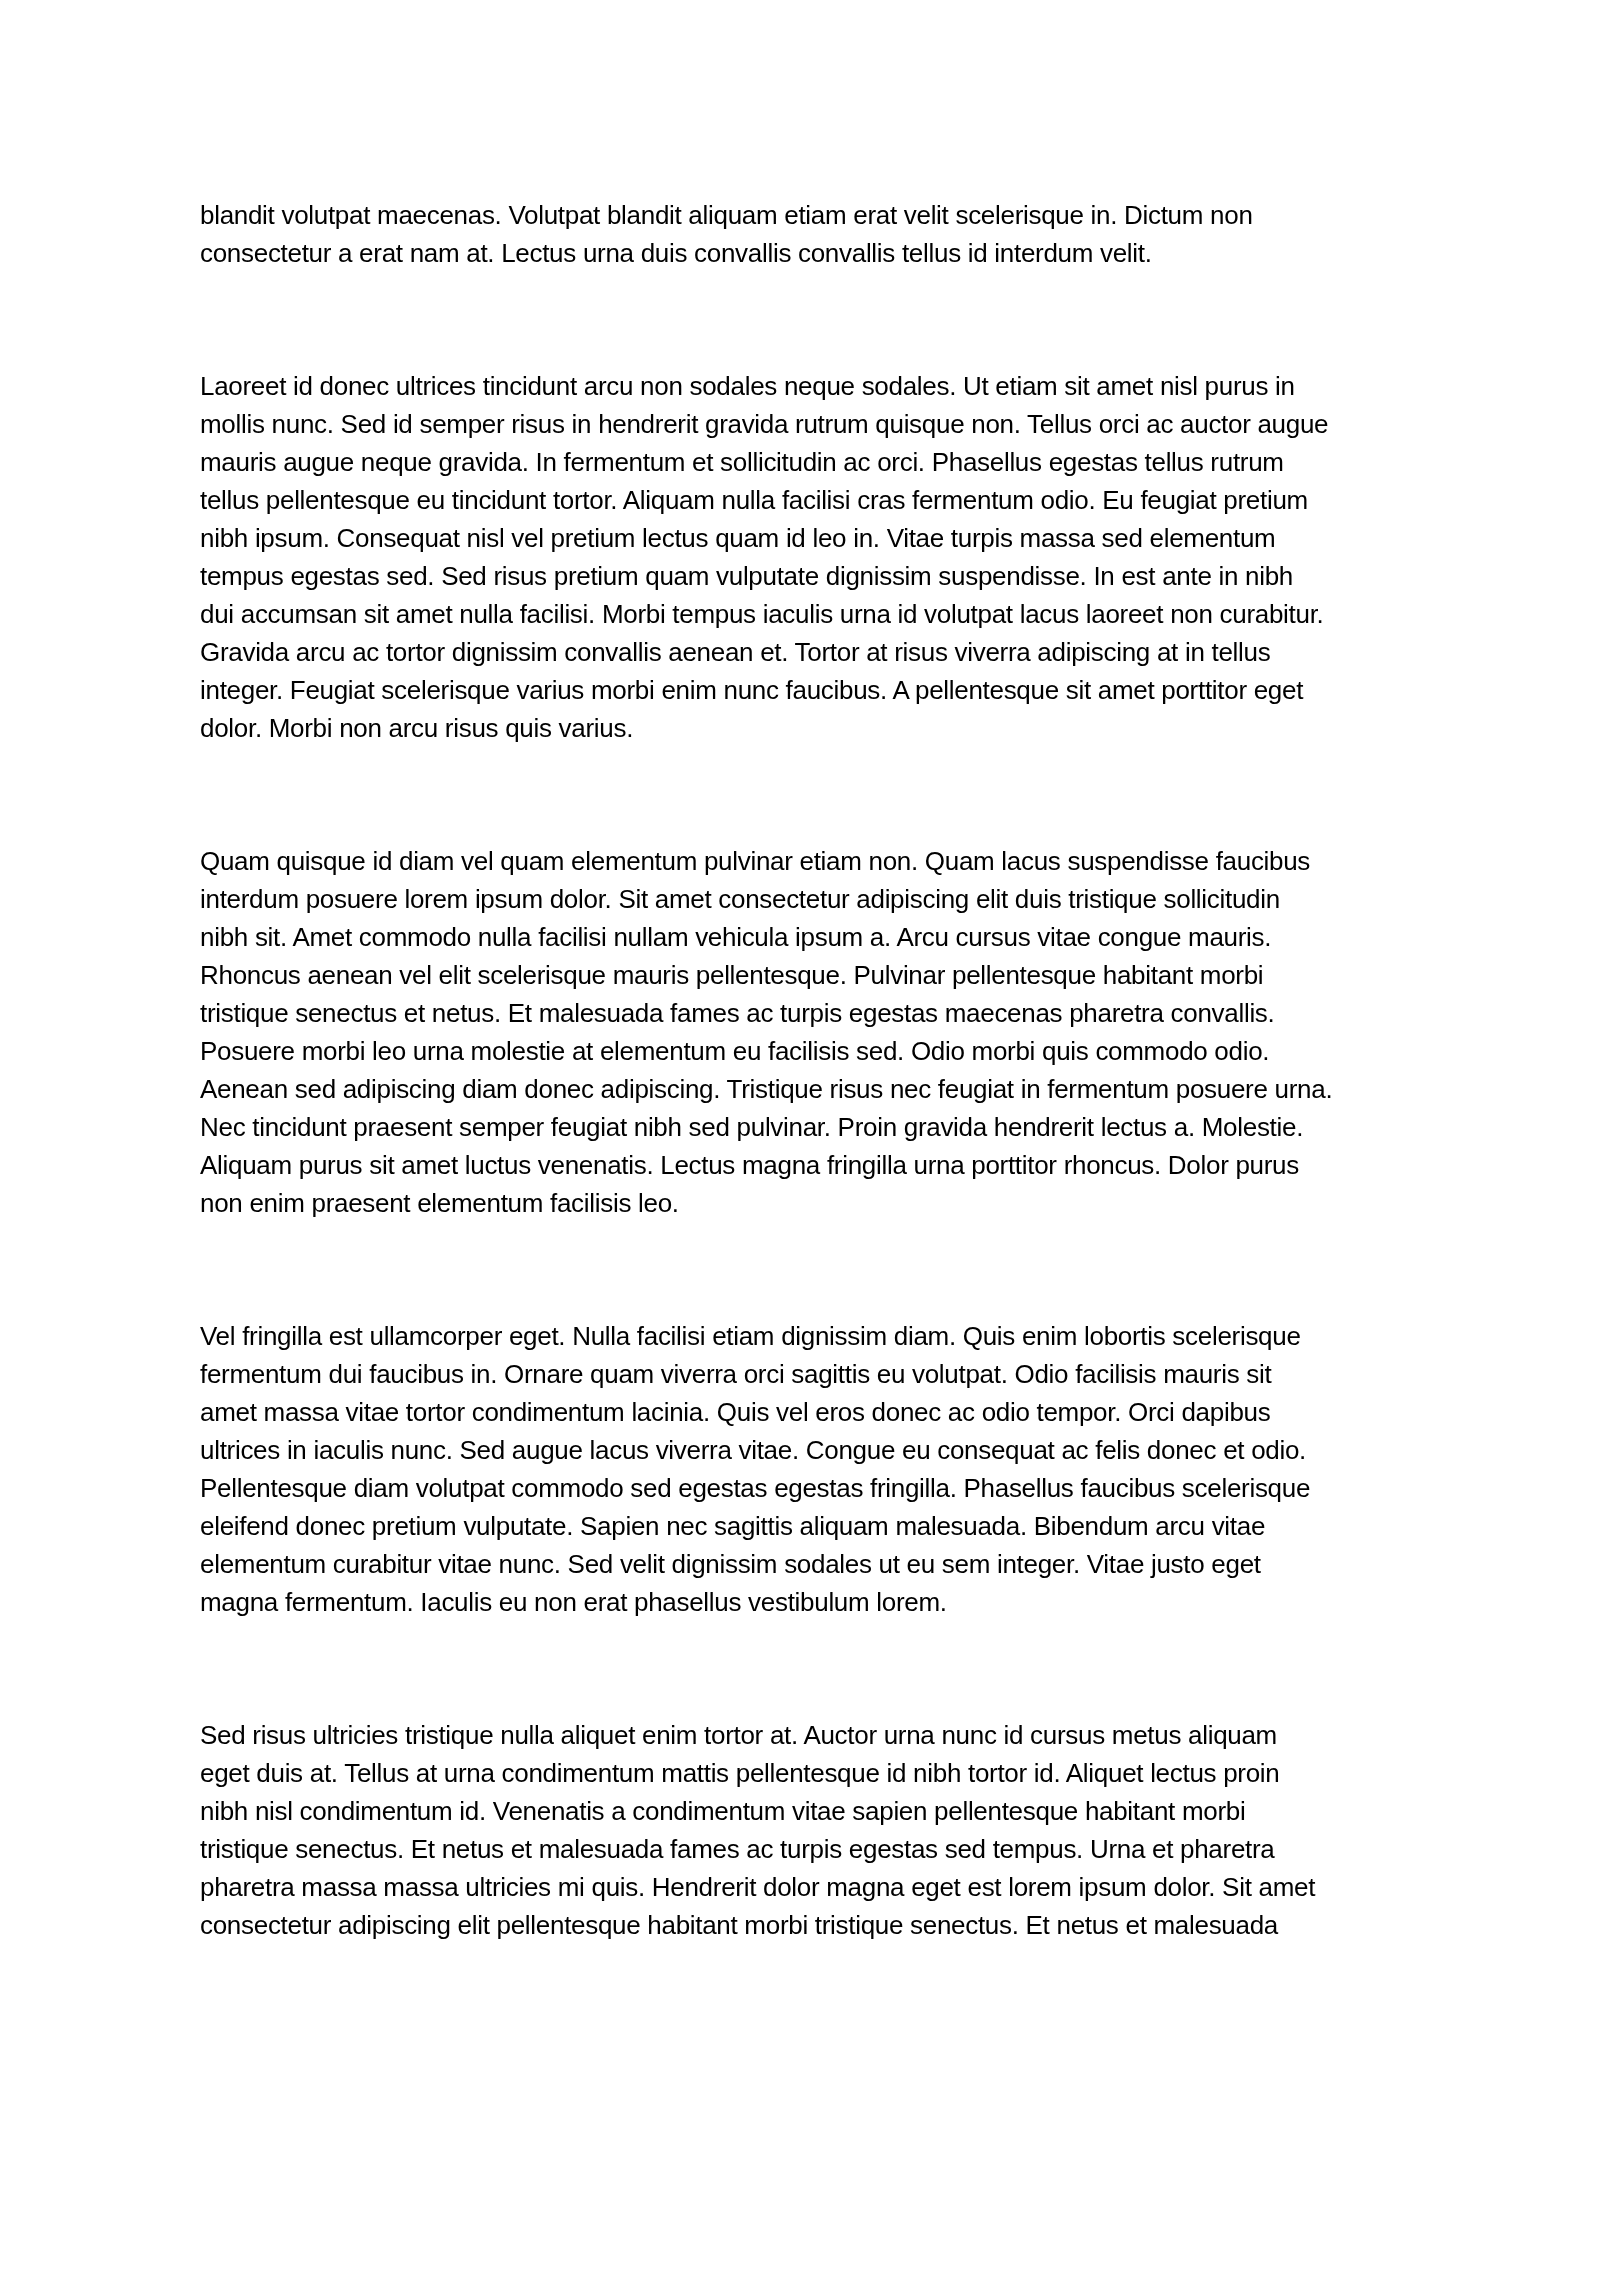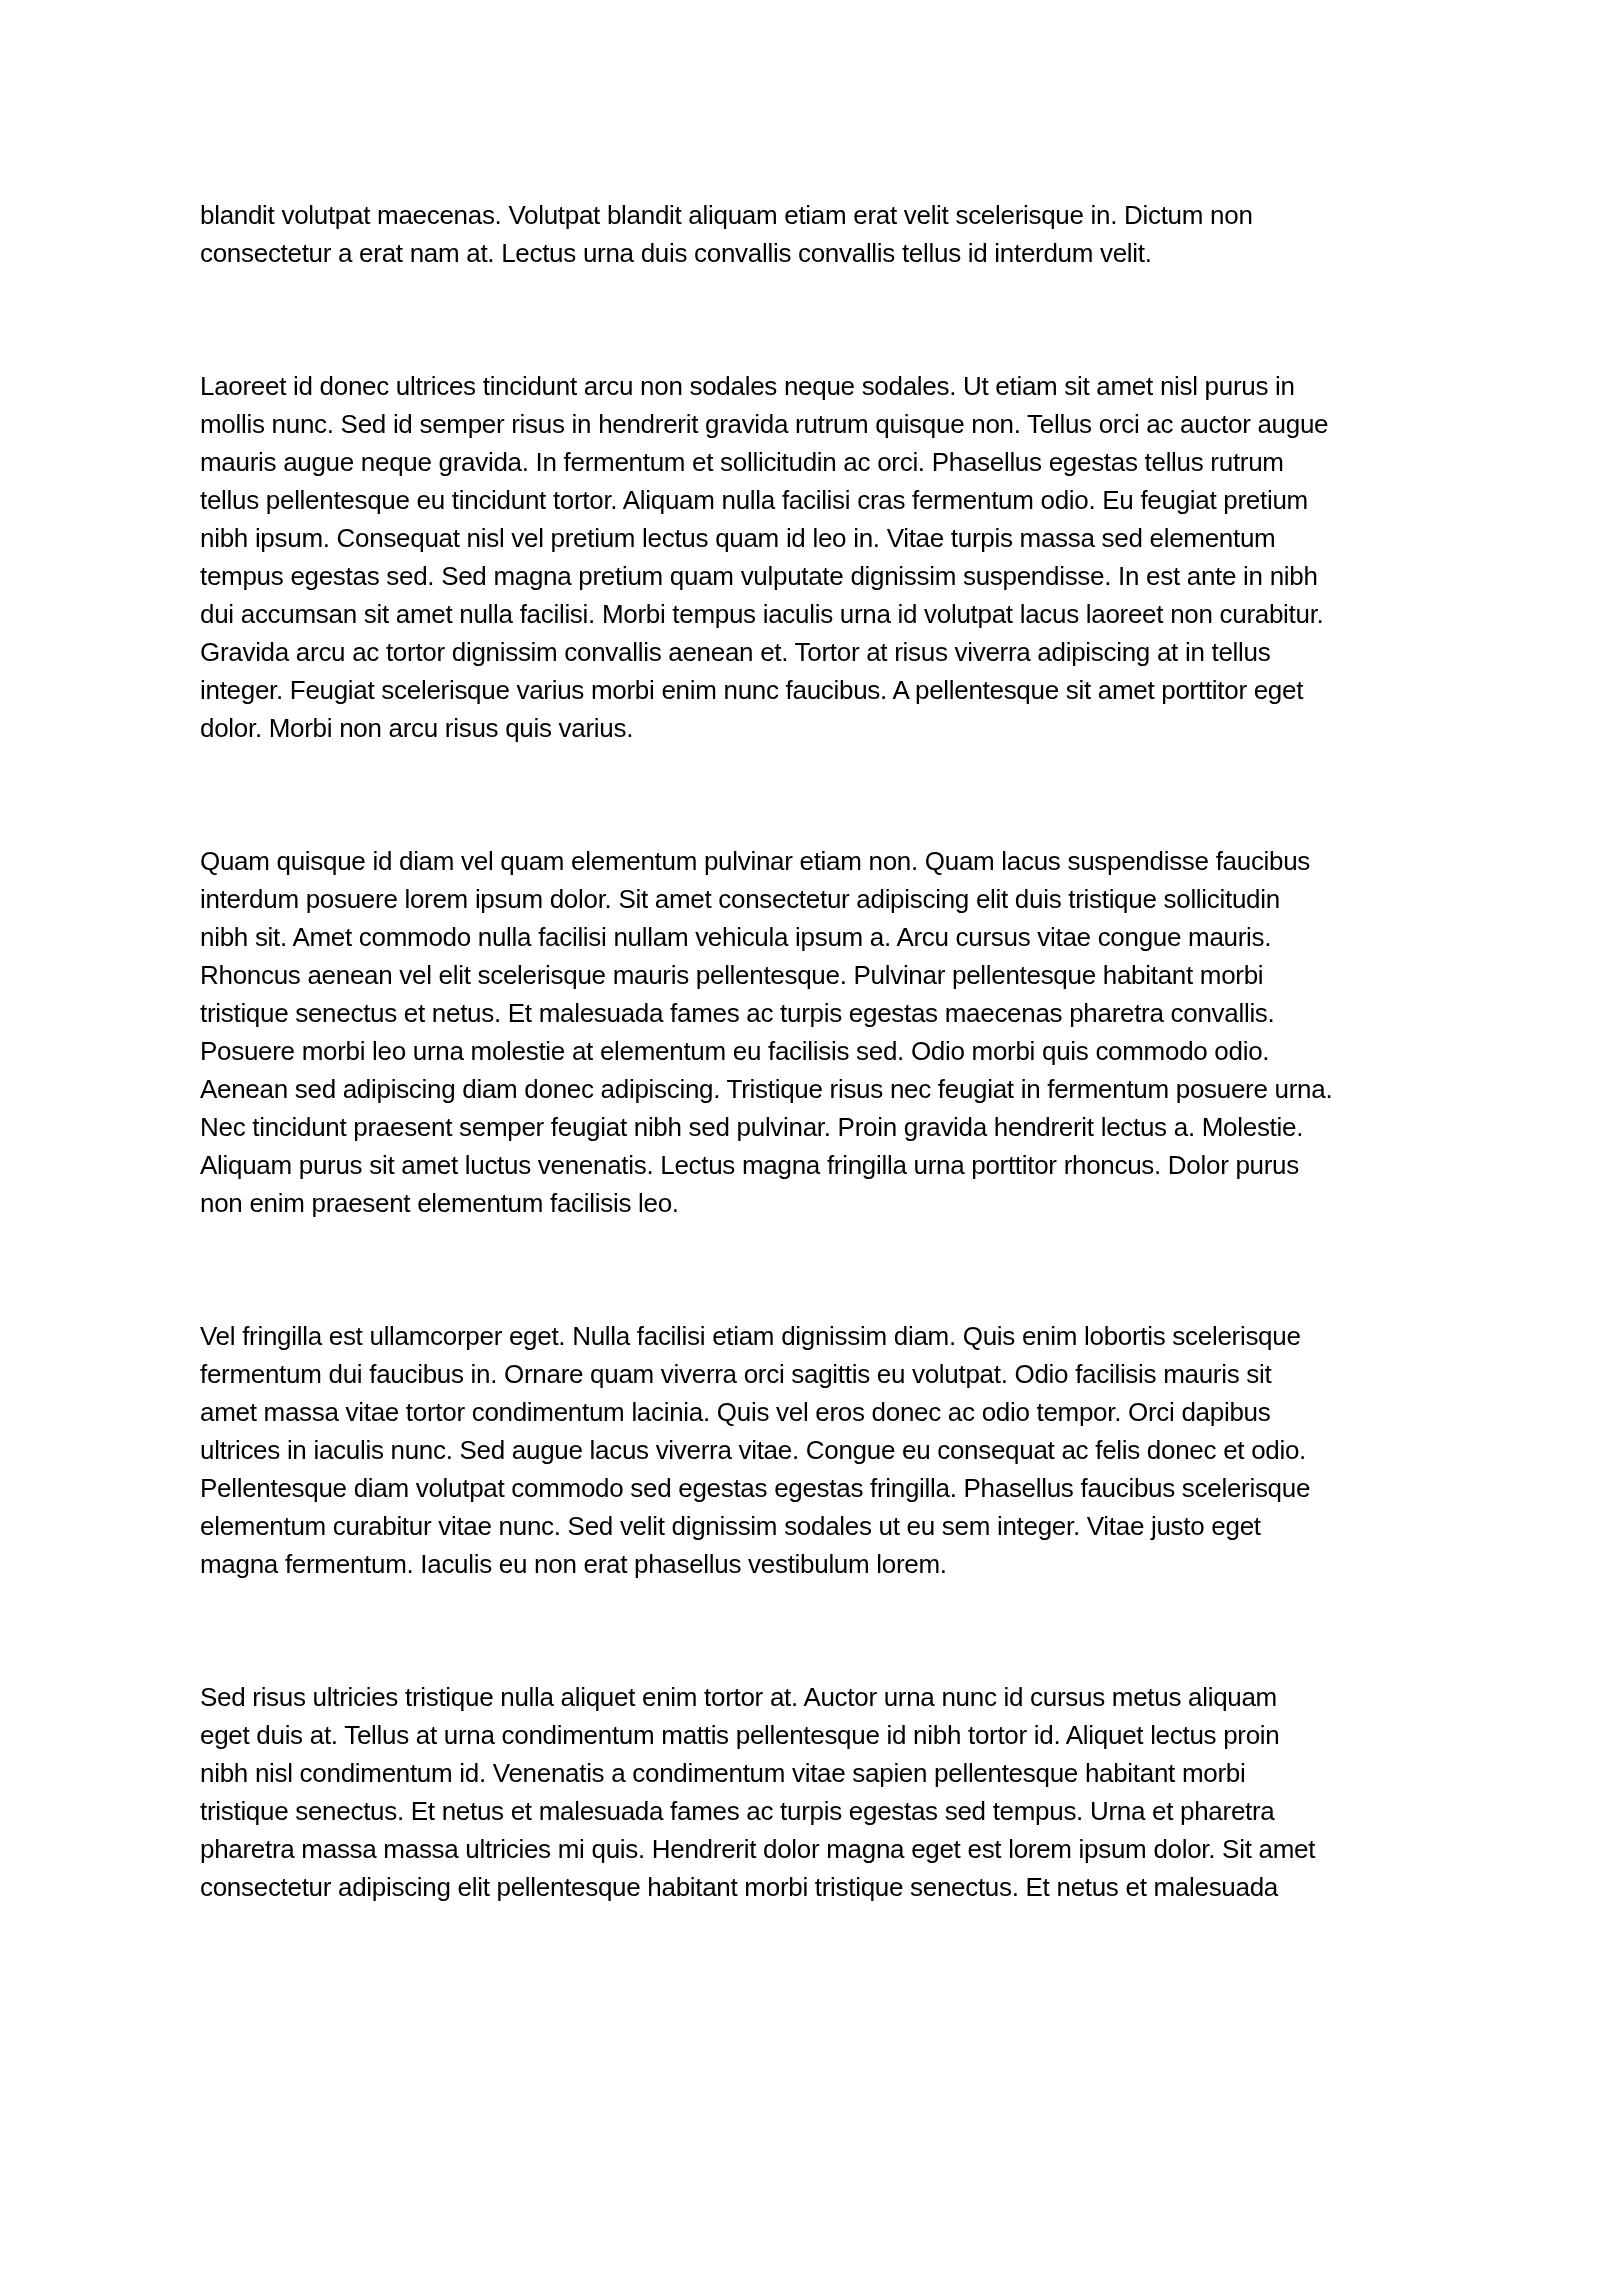--- a/index.html
+++ b/index.html
@@ -46,21 +46,21 @@
       <p class="para">
         <span class="line">blandit volutpat maecenas. Volutpat blandit aliquam etiam erat velit scelerisque in. Dictum non</span>
         <span class="line">consectetur a erat nam at. Lectus urna duis convallis convallis tellus id interdum velit.</span>
       </p>
       <p class="para">
         <span class="line">Laoreet id donec ultrices tincidunt arcu non sodales neque sodales. Ut etiam sit amet nisl purus in</span>
         <span class="line">mollis nunc. Sed id semper risus in hendrerit gravida rutrum quisque non. Tellus orci ac auctor augue</span>
         <span class="line">mauris augue neque gravida. In fermentum et sollicitudin ac orci. Phasellus egestas tellus rutrum</span>
         <span class="line">tellus pellentesque eu tincidunt tortor. Aliquam nulla facilisi cras fermentum odio. Eu feugiat pretium</span>
         <span class="line">nibh ipsum. Consequat nisl vel pretium lectus quam id leo in. Vitae turpis massa sed elementum</span>
-        <span class="line">tempus egestas sed. Sed magna pretium quam vulputate dignissim suspendisse. In est ante in nibh</span>
+        <span class="line">tempus egestas sed. Sed risus pretium quam vulputate dignissim suspendisse. In est ante in nibh</span>
         <span class="line">dui accumsan sit amet nulla facilisi. Morbi tempus iaculis urna id volutpat lacus laoreet non curabitur.</span>
         <span class="line">Gravida arcu ac tortor dignissim convallis aenean et. Tortor at risus viverra adipiscing at in tellus</span>
         <span class="line">integer. Feugiat scelerisque varius morbi enim nunc faucibus. A pellentesque sit amet porttitor eget</span>
         <span class="line">dolor. Morbi non arcu risus quis varius.</span>
       </p>
       <p class="para">
         <span class="line">Quam quisque id diam vel quam elementum pulvinar etiam non. Quam lacus suspendisse faucibus</span>
         <span class="line">interdum posuere lorem ipsum dolor. Sit amet consectetur adipiscing elit duis tristique sollicitudin</span>
         <span class="line">nibh sit. Amet commodo nulla facilisi nullam vehicula ipsum a. Arcu cursus vitae congue mauris.</span>
         <span class="line">Rhoncus aenean vel elit scelerisque mauris pellentesque. Pulvinar pellentesque habitant morbi</span>
@@ -70,20 +70,21 @@
         <span class="line">Nec tincidunt praesent semper feugiat nibh sed pulvinar. Proin gravida hendrerit lectus a. Molestie.</span>
         <span class="line">Aliquam purus sit amet luctus venenatis. Lectus magna fringilla urna porttitor rhoncus. Dolor purus</span>
         <span class="line">non enim praesent elementum facilisis leo.</span>
       </p>
       <p class="para">
         <span class="line">Vel fringilla est ullamcorper eget. Nulla facilisi etiam dignissim diam. Quis enim lobortis scelerisque</span>
         <span class="line">fermentum dui faucibus in. Ornare quam viverra orci sagittis eu volutpat. Odio facilisis mauris sit</span>
         <span class="line">amet massa vitae tortor condimentum lacinia. Quis vel eros donec ac odio tempor. Orci dapibus</span>
         <span class="line">ultrices in iaculis nunc. Sed augue lacus viverra vitae. Congue eu consequat ac felis donec et odio.</span>
         <span class="line">Pellentesque diam volutpat commodo sed egestas egestas fringilla. Phasellus faucibus scelerisque</span>
+        <span class="line">eleifend donec pretium vulputate. Sapien nec sagittis aliquam malesuada. Bibendum arcu vitae</span>
         <span class="line">elementum curabitur vitae nunc. Sed velit dignissim sodales ut eu sem integer. Vitae justo eget</span>
         <span class="line">magna fermentum. Iaculis eu non erat phasellus vestibulum lorem.</span>
       </p>
       <p class="para">
         <span class="line">Sed risus ultricies tristique nulla aliquet enim tortor at. Auctor urna nunc id cursus metus aliquam</span>
         <span class="line">eget duis at. Tellus at urna condimentum mattis pellentesque id nibh tortor id. Aliquet lectus proin</span>
         <span class="line">nibh nisl condimentum id. Venenatis a condimentum vitae sapien pellentesque habitant morbi</span>
         <span class="line">tristique senectus. Et netus et malesuada fames ac turpis egestas sed tempus. Urna et pharetra</span>
         <span class="line">pharetra massa massa ultricies mi quis. Hendrerit dolor magna eget est lorem ipsum dolor. Sit amet</span>
         <span class="line">consectetur adipiscing elit pellentesque habitant morbi tristique senectus. Et netus et malesuada</span>

